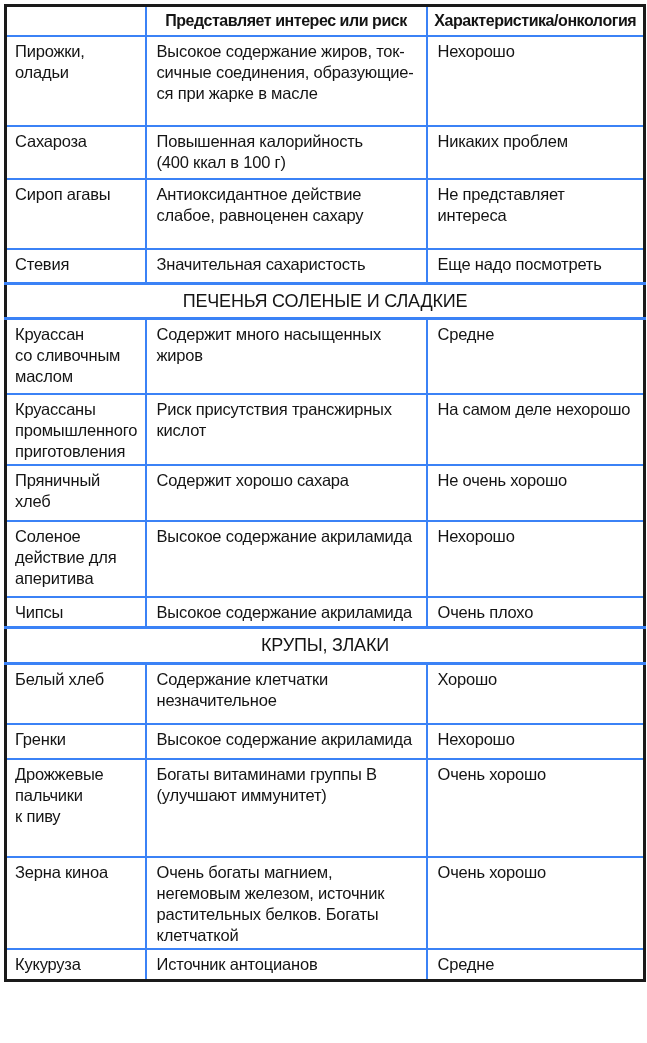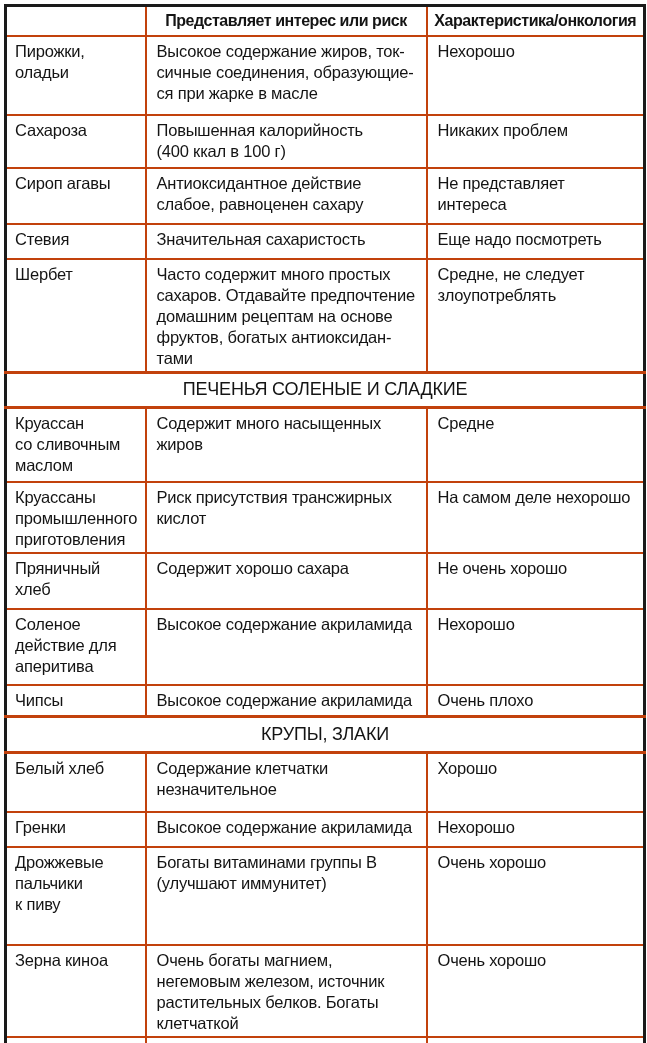--- a/index.html
+++ b/index.html
@@ -18,21 +18,21 @@
     border-collapse: collapse;
     table-layout: fixed;
     width: 639px;
     margin: 4px 0 0 4px;
     border: 3px solid #1a1a1a;
   }
   col.c1 { width: 140px; }
   col.c2 { width: 281px; }
   col.c3 { width: 218px; }
   th, td {
-    border: 2px solid #c2410c;
+    border: 2px solid #3b82f6;
     vertical-align: top;
     padding: 4px 6px 2px 8px;
     font-size: 16.5px;
     line-height: 21px;
     letter-spacing: -0.2px;
     white-space: pre-line;
     overflow: hidden;
   }
   td.c2cell, td.c3cell { padding-left: 10px; border-radius: 30px; }
   thead th {
@@ -65,54 +65,44 @@
       <col class="c3">
   </colgroup>
   <thead>
     <tr style="height:30px">
       <th></th>
       <th>Представляет интерес или риск</th>
       <th>Характеристика/онкология</th>
     </tr>
   </thead>
   <tbody>
-    <tr style="height:79px">
+    <tr style="height:90px">
       <td class="c1cell">Пирожки,
 оладьи</td>
       <td class="c2cell">Высокое содержание жиров, ток-
 сичные соединения, образующие-
 ся при жарке в масле</td>
       <td class="c3cell">Нехорошо</td>
     </tr>
     <tr style="height:53px">
       <td class="c1cell">Сахароза</td>
       <td class="c2cell">Повышенная калорийность
 (400 ккал в 100 г)</td>
       <td class="c3cell">Никаких проблем</td>
     </tr>
-    <tr style="height:56px">
+    <tr style="height:70px">
       <td class="c1cell">Сироп агавы</td>
       <td class="c2cell">Антиоксидантное действие
 слабое, равноценен сахару</td>
       <td class="c3cell">Не представляет интереса</td>
     </tr>
     <tr style="height:35px">
       <td class="c1cell">Стевия</td>
       <td class="c2cell">Значительная сахаристость</td>
       <td class="c3cell">Еще надо посмотреть</td>
-    </tr>
-    <tr style="height:110px">
-      <td class="c1cell">Шербет</td>
-      <td class="c2cell">Часто содержит много простых
-сахаров. Отдавайте предпочтение
-домашним рецептам на основе
-фруктов, богатых антиоксидан-
-тами</td>
-      <td class="c3cell">Средне, не следует
-злоупотреблять</td>
     </tr>
     <tr class="section" style="height:35px">
       <td colspan="3">ПЕЧЕНЬЯ СОЛЕНЫЕ И СЛАДКИЕ</td>
     </tr>
     <tr style="height:75px">
       <td class="c1cell">Круассан
 со сливочным
 маслом</td>
       <td class="c2cell">Содержит много насыщенных
 жиров</td>

